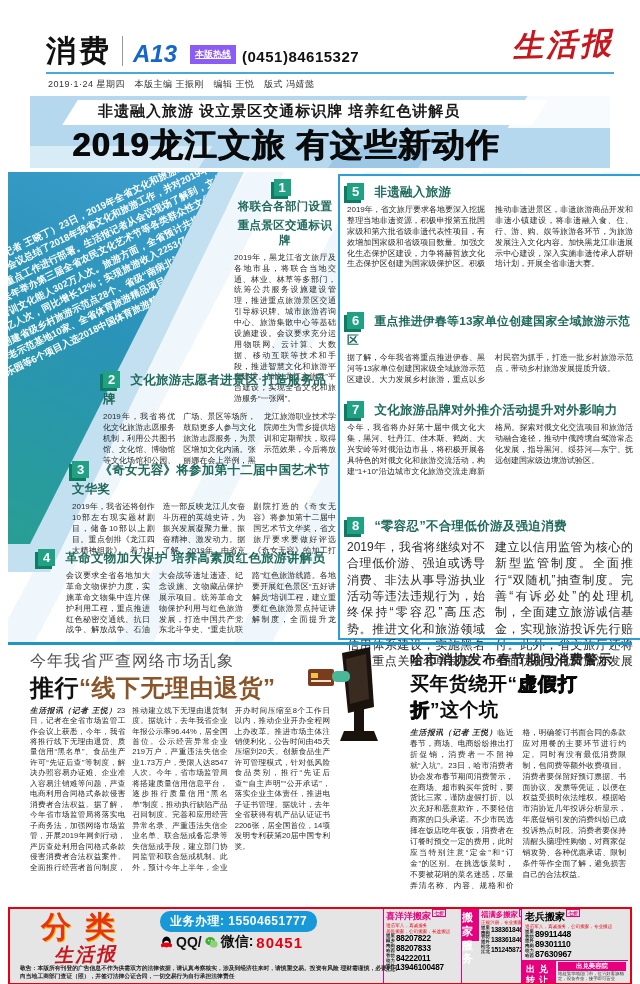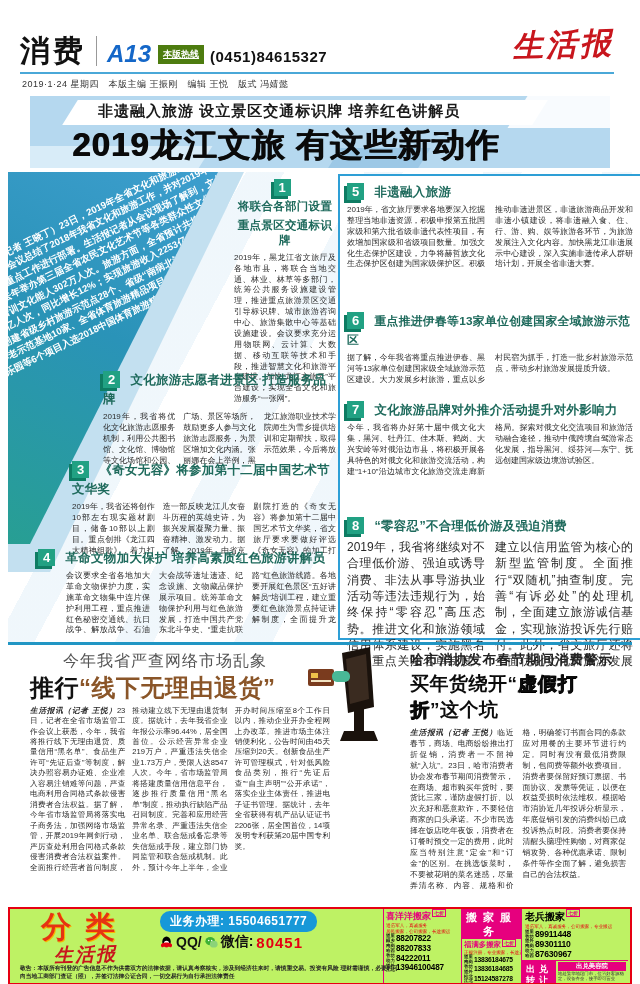--- a/index.html
+++ b/index.html
@@ -1,24 +1,24 @@
 <!DOCTYPE html>
 <html><head>
 <meta charset="utf-8">
 <style>
   html,body{margin:0;padding:0;background:#f3f1ec;}
   .page{position:relative;width:640px;height:984px;margin:0 auto;background:#fff;overflow:hidden;
         font-family:"Liberation Sans","DejaVu Sans",sans-serif;color:#222;}
   
-  .hdr{padding:24px 26px 0 20px;}
+  .hdr{padding:24px 26px 0 46px;}
   .hdr-row{display:flex;align-items:flex-end;}
   .sec-name{font-size:30px;font-weight:900;color:#111;letter-spacing:3px;line-height:1;}
   .hdr-div{width:1px;height:30px;background:#999;margin:0 10px;}
   .page-no{font-size:24px;font-weight:700;font-style:italic;color:#1467c8;line-height:1;margin-right:4px;}
-  .hotline-tag{background:#4d7c0f;color:#fff;font-size:9px;font-weight:700;padding:3px 5px;margin:0 6px 2px 3px;text-decoration:underline;}
+  .hotline-tag{background:#8b5cf6;color:#fff;font-size:9px;font-weight:700;padding:3px 5px;margin:0 6px 2px 9px;text-decoration:underline;}
   .hotline-num{font-size:15px;font-weight:900;color:#111;letter-spacing:.5px;margin-bottom:1px;}
   .masthead{margin-left:auto;font-size:31px;font-weight:900;font-style:italic;color:#c8161d;
             letter-spacing:3px;transform:rotate(-2deg);font-family:"Liberation Serif","DejaVu Serif",serif;}
   .hdr-rule{height:2px;background:#4aa8d8;margin-top:6px;}
   .dateline{font-size:9px;color:#333;padding:4px 0 2px 2px;letter-spacing:.5px;}
   
   .banner{position:relative;margin:3px 30px 0 30px;height:72px;background:#b5d8ef;overflow:hidden;}
   .banner .stripe1{position:absolute;left:40px;top:4px;width:470px;height:25px;background:#fff;transform:skewX(-32deg);}
   .banner .stripe2{position:absolute;right:-40px;top:-8px;width:130px;height:40px;background:#fff;transform:skewX(-32deg);opacity:.9;}
   .banner .stripe3{position:absolute;left:-30px;bottom:-18px;width:200px;height:40px;background:#d8ecf8;transform:skewX(-32deg);}
@@ -57,35 +57,35 @@
   .rsec{margin-bottom:5px;}
   .rsec .sec-body{column-count:2;column-gap:10px;}
   .rsec5 .sec-body{height:101px;}
   .rsec6 .sec-title{font-size:11.8px;}
   .rsec6 .sec-body{height:42px;}
   .rsec7 .sec-body{height:88px;}
   .rsec8 .sec-body{height:140px;font-size:12px;}
   
   .bottom{position:relative;margin:0 8px;border-top:3px solid #2196c4;padding:6px 4px 0 4px;height:252px;display:flex;}
   .bn-left{width:300px;padding-left:18px;}
-  .kicker{font-size:16px;color:#555;letter-spacing:1px;margin-left:33px;}
+  .kicker{font-size:16px;color:#555;letter-spacing:1px;}
   .headline{font-size:24px;font-weight:900;letter-spacing:.5px;line-height:1.15;margin:2px 0 4px 0;color:#111;}
   .headline .hl-brown{color:#8a5528;}
   .bn-left .art-body{column-count:3;column-gap:7px;font-size:7.6px;line-height:1.38;text-align:justify;
                      color:#2a2a2a;height:188px;overflow:hidden;}
   .art-body .lead{font-weight:900;font-style:italic;}
   .illus{position:absolute;left:300px;top:2px;width:76px;height:96px;}
   .bn-right{margin-left:80px;flex:1;padding-right:2px;}
   .kicker2{font-size:13.5px;color:#222;font-weight:700;letter-spacing:1px;}
   .headline2{font-size:19px;font-weight:900;color:#0c0c0c;letter-spacing:.5px;margin:2px 0 5px 0;}
   .headline2 .hl-em{text-shadow:1px 0 #000,0 1px #000;letter-spacing:1px;}
   .bn-right .art-body{column-count:2;column-gap:9px;font-size:7.8px;line-height:1.4;text-align:justify;
                       color:#2a2a2a;height:196px;overflow:hidden;}
   
-  .adstrip{position:relative;margin:4px 8px 0 8px;height:74px;border:2px solid #e60012;display:flex;background:#bef264;}
+  .adstrip{position:relative;margin:4px 8px 0 8px;height:74px;border:2px solid #e60012;display:flex;background:#e5e5e5;}
   .ad-logo{width:150px;text-align:center;padding-top:3px;}
   .logo-fenlei{font-size:30px;font-weight:900;color:#e63312;letter-spacing:14px;line-height:1;
                text-shadow:1px 1px 0 #f8b500;font-family:"Liberation Serif","DejaVu Serif",serif;}
   .logo-paper{font-size:19px;font-weight:900;font-style:italic;color:#c8161d;letter-spacing:2px;
               font-family:"Liberation Serif","DejaVu Serif",serif;transform:rotate(-2deg);display:inline-block;}
   .ad-mid{width:212px;padding-top:2px;}
   .biz-pill{display:inline-block;background:#1798d8;color:#fff;font-size:12px;font-weight:900;
             border-radius:10px;padding:2px 10px;letter-spacing:.5px;}
   .sub-line{font-size:15px;font-weight:900;color:#e60012;letter-spacing:.5px;margin-top:1px;}
   .qq-line{font-size:14px;font-weight:900;color:#111;display:flex;align-items:center;gap:3px;margin-top:1px;}
@@ -94,21 +94,21 @@
   .disclaimer{position:absolute;left:10px;bottom:2px;width:382px;font-size:5.8px;line-height:1.35;color:#222;font-weight:700;}
   .ad-grid{display:flex;margin-left:auto;width:246px;border-left:1px solid #e6007e;}
   .adcell{border-right:1px solid #e6007e;box-sizing:border-box;overflow:hidden;}
   .mv1{width:78px;padding:1px 2px;}
   .ad-h{font-size:9px;font-weight:900;color:#e6007e;white-space:nowrap;}
   .ad-h .zh{font-size:5px;color:#e6007e;border:1px solid #e6007e;padding:0 1px;margin-left:1px;vertical-align:top;}
   .ad-sub{font-size:4.6px;color:#e60012;line-height:1.25;white-space:nowrap;}
   .phone-row{display:flex;align-items:center;line-height:1;}
   .phone-area{font-size:4.4px;width:10px;color:#111;line-height:1.1;font-weight:700;}
   .phone-num{font-size:8.2px;font-weight:900;color:#000;letter-spacing:-.2px;}
-  .mv2{width:60px;display:flex;flex-direction:column;}
+  .mv2{width:60px;display:flex;flex-direction:row;}
   .box-magenta{background:#e6007e;color:#fff;font-weight:900;text-align:center;}
   .banjia-box{height:30px;font-size:11px;line-height:1.25;padding-top:2px;letter-spacing:6px;}
   .fmd{padding:1px 2px;}
   .fmd .ad-h{font-size:7.4px;}
   .fmd .phone-num{font-size:6.7px;}
   .mv3{width:106px;border-right:none;display:flex;flex-direction:column;}
   .lb{padding:1px 3px;border-bottom:1px solid #e6007e;}
   .lb .ad-h{color:#000;font-size:10px;}
   .lb .phone-num{font-size:8.6px;}
   .mv3-bottom{display:flex;flex:1;}

